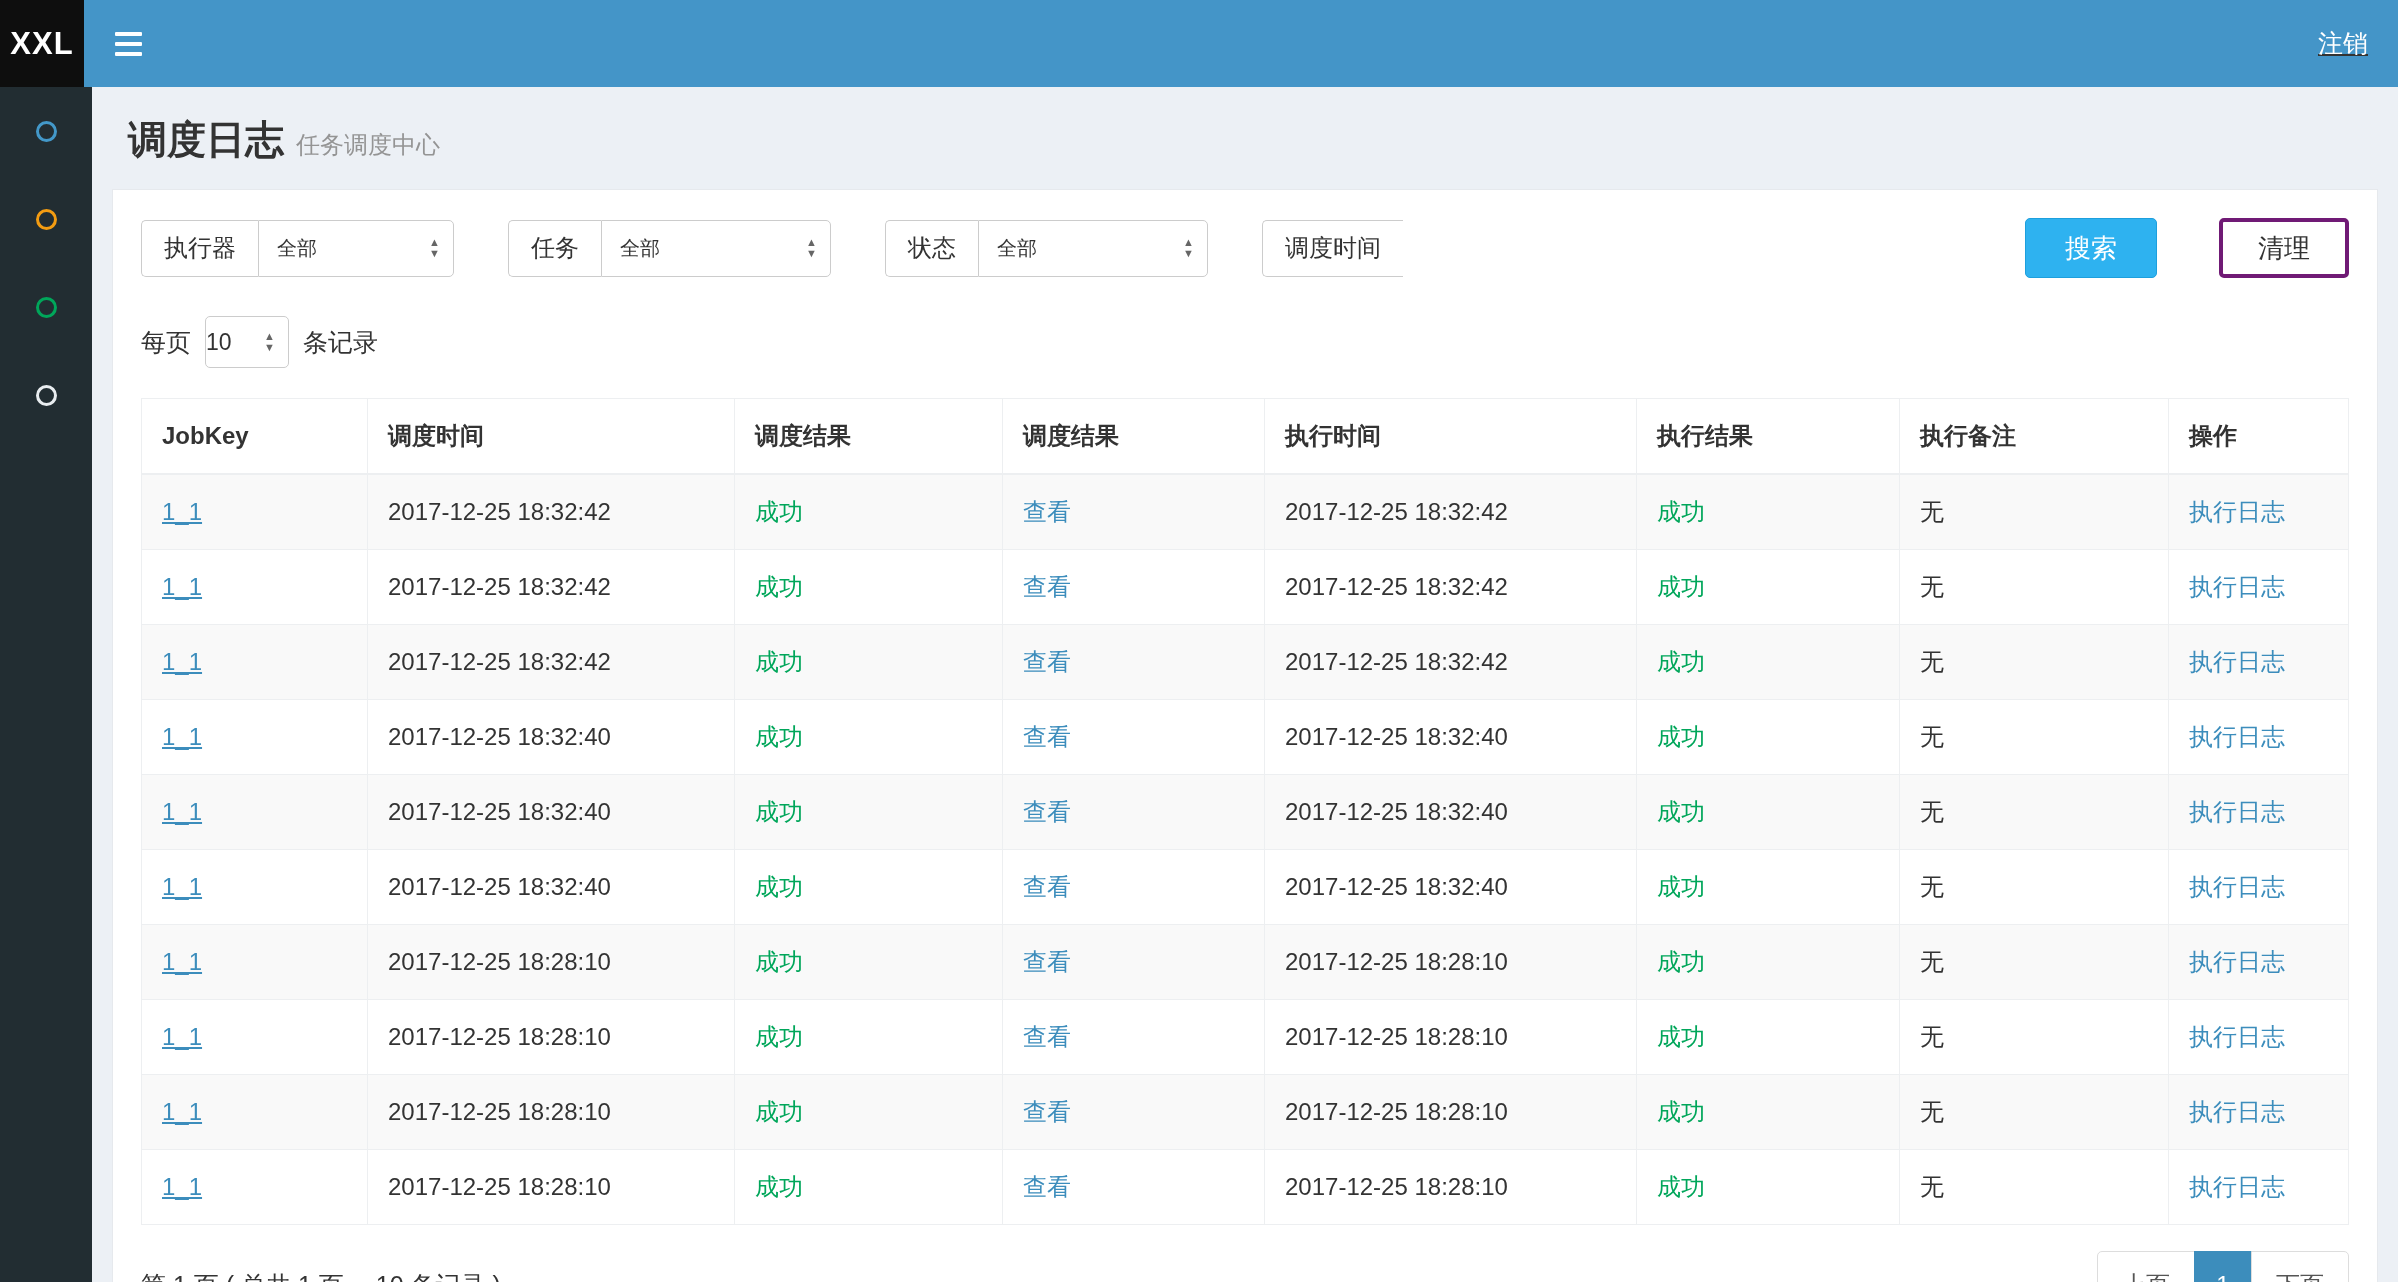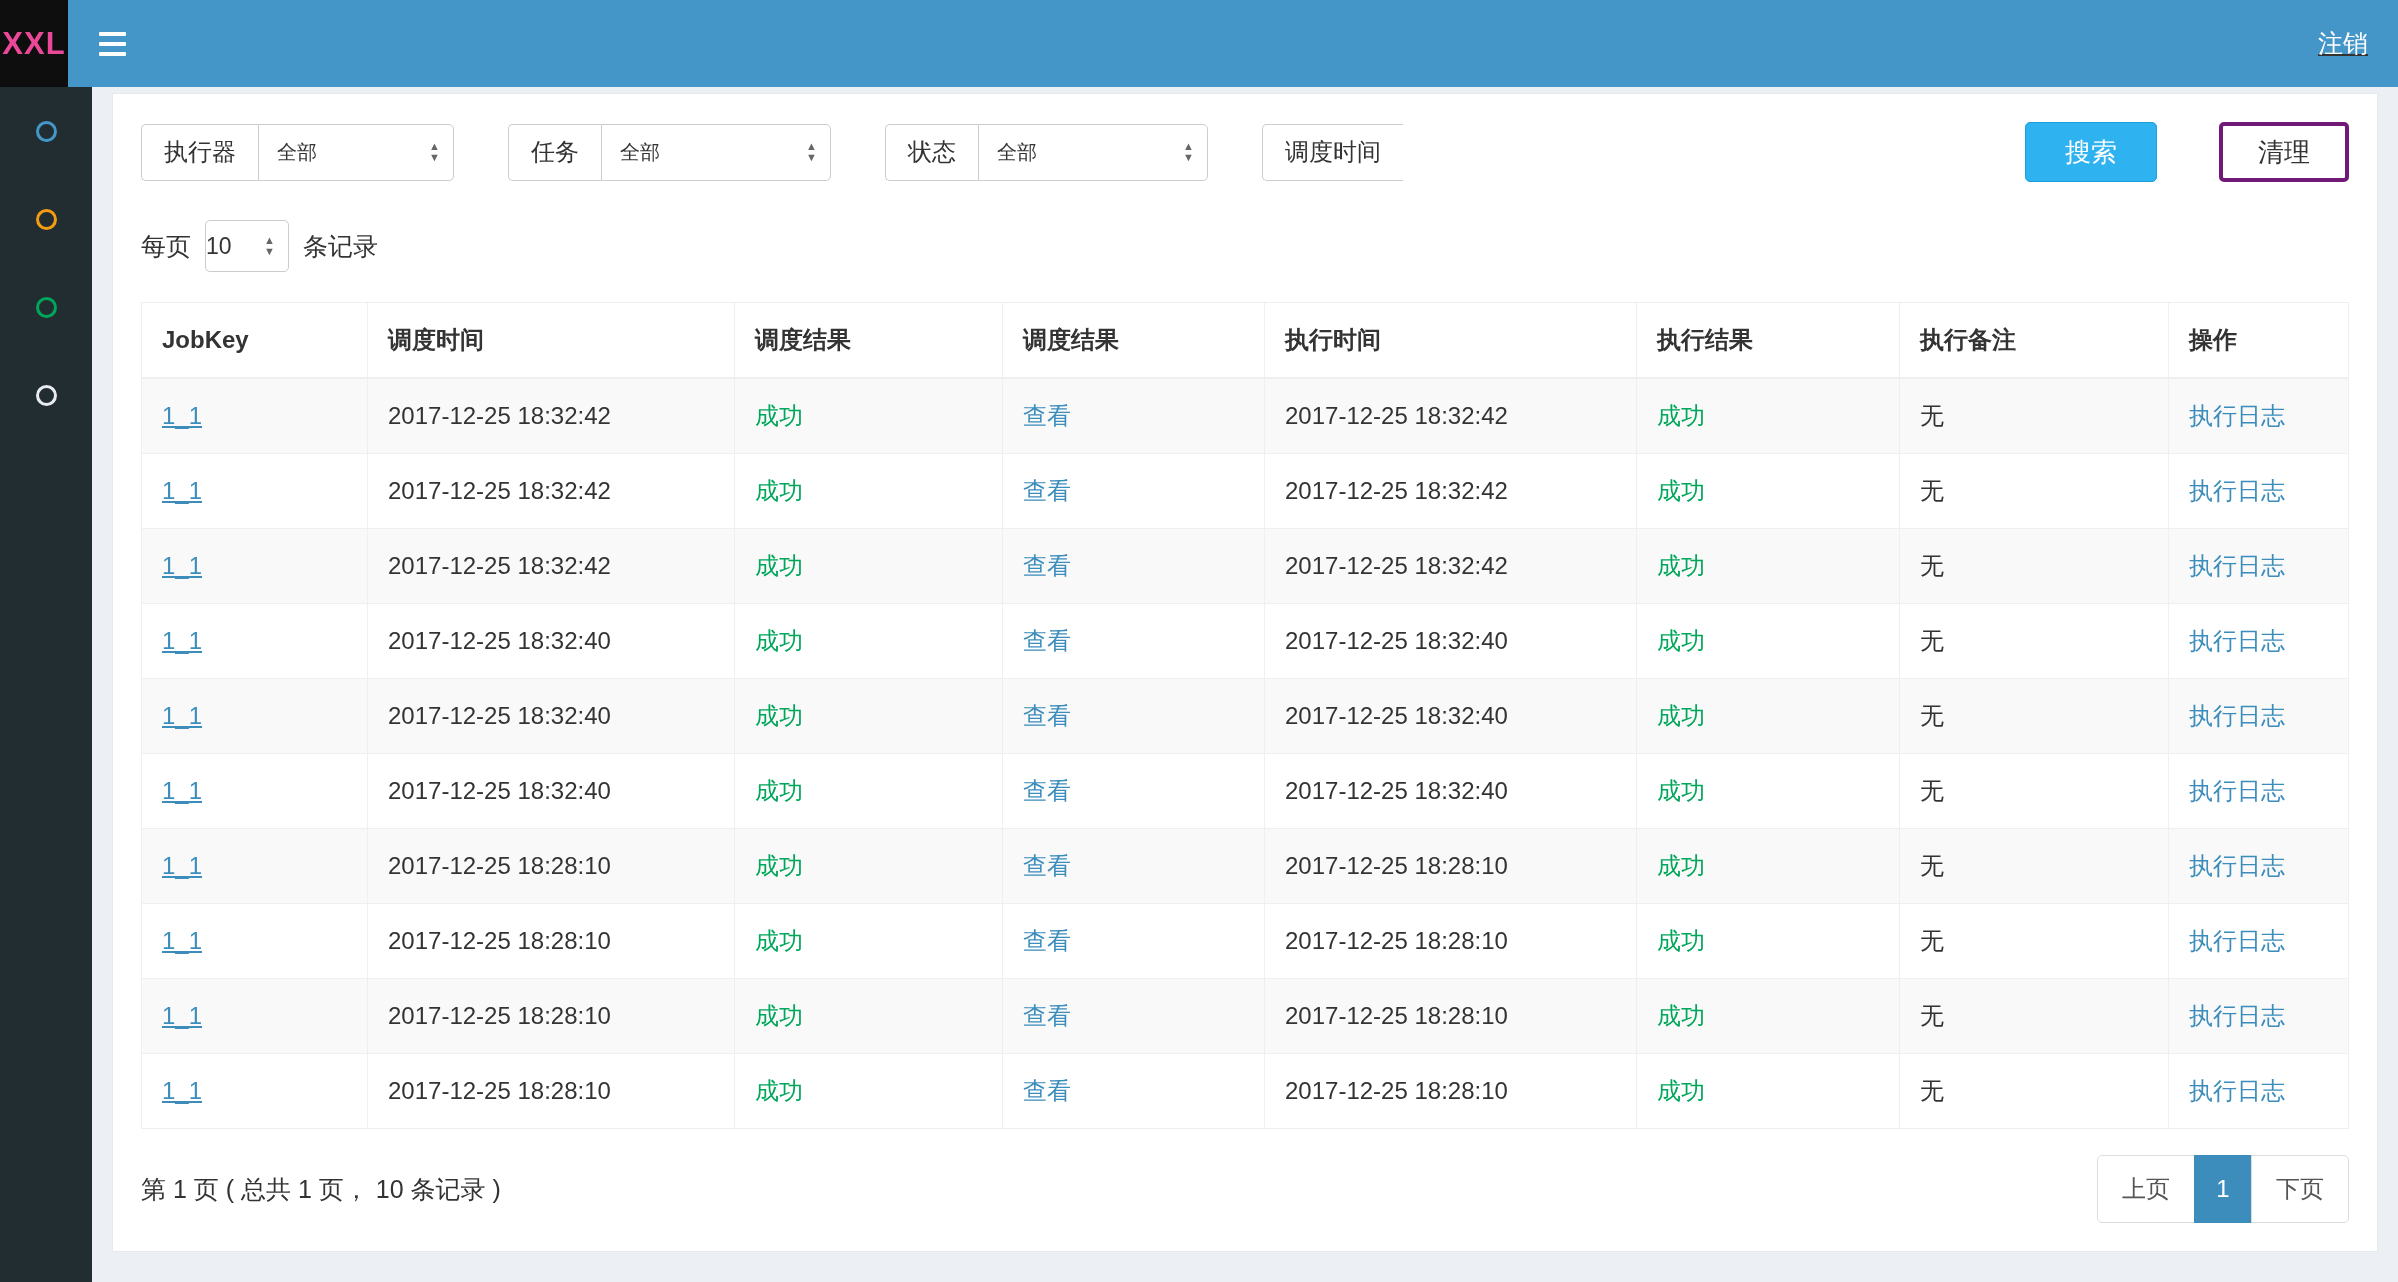--- a/index.html
+++ b/index.html
@@ -4,21 +4,21 @@
 <style>
   * { margin:0; padding:0; box-sizing:border-box; }
   html,body { width:2398px; height:1282px; overflow:hidden; }
   body {
     font-family:"Liberation Sans","DejaVu Sans",sans-serif;
     background:#ecf0f5; color:#333;
   }
   
   .navbar { height:87px; display:flex; }
   .logo {
-    width:68px; background:#0e0e0e; color:#ec4899; display:flex;
+    width:84px; background:#0e0e0e; color:#ffffff; display:flex;
     align-items:center; justify-content:center; font-size:31px; font-weight:bold;
     letter-spacing:1px; cursor:pointer; flex-shrink:0;
   }
   .nav-main { flex:1; background:#4495c8; display:flex; align-items:center;text-decoration:underline; }
   .hamburger {
     width:72px; height:87px; display:flex; flex-direction:column;
     align-items:center; justify-content:center; gap:6px; cursor:pointer; margin-left:8px;
   }
   .hamburger span { display:block; width:27px; height:4px; background:#fff; border-radius:1px; }
   .logout { margin-left:auto; color:#fff; font-size:25px; padding:0 30px; cursor:pointer; }
@@ -126,20 +126,23 @@
     <div class="menu-item">
       <span class="circle" style="border-color: rgb(0, 166, 90);"></span>
     </div>
     <div class="menu-item">
       <span class="circle" style="border-color: rgb(232, 236, 239);"></span>
     </div>
   </aside>
 
   <div class="content">
 
+    <div class="content-header">
+      <h1><span>调度日志</span><span class="subtitle">任务调度中心</span></h1>
+    </div>
 
     <div class="box">
       <div class="box-body">
 
         <div class="filter-row">
           <div class="input-group">
             <span class="ig-addon">执行器</span>
             <div class="ig-select w-exec">全部</div>
           </div>
           <div class="input-group gap">

